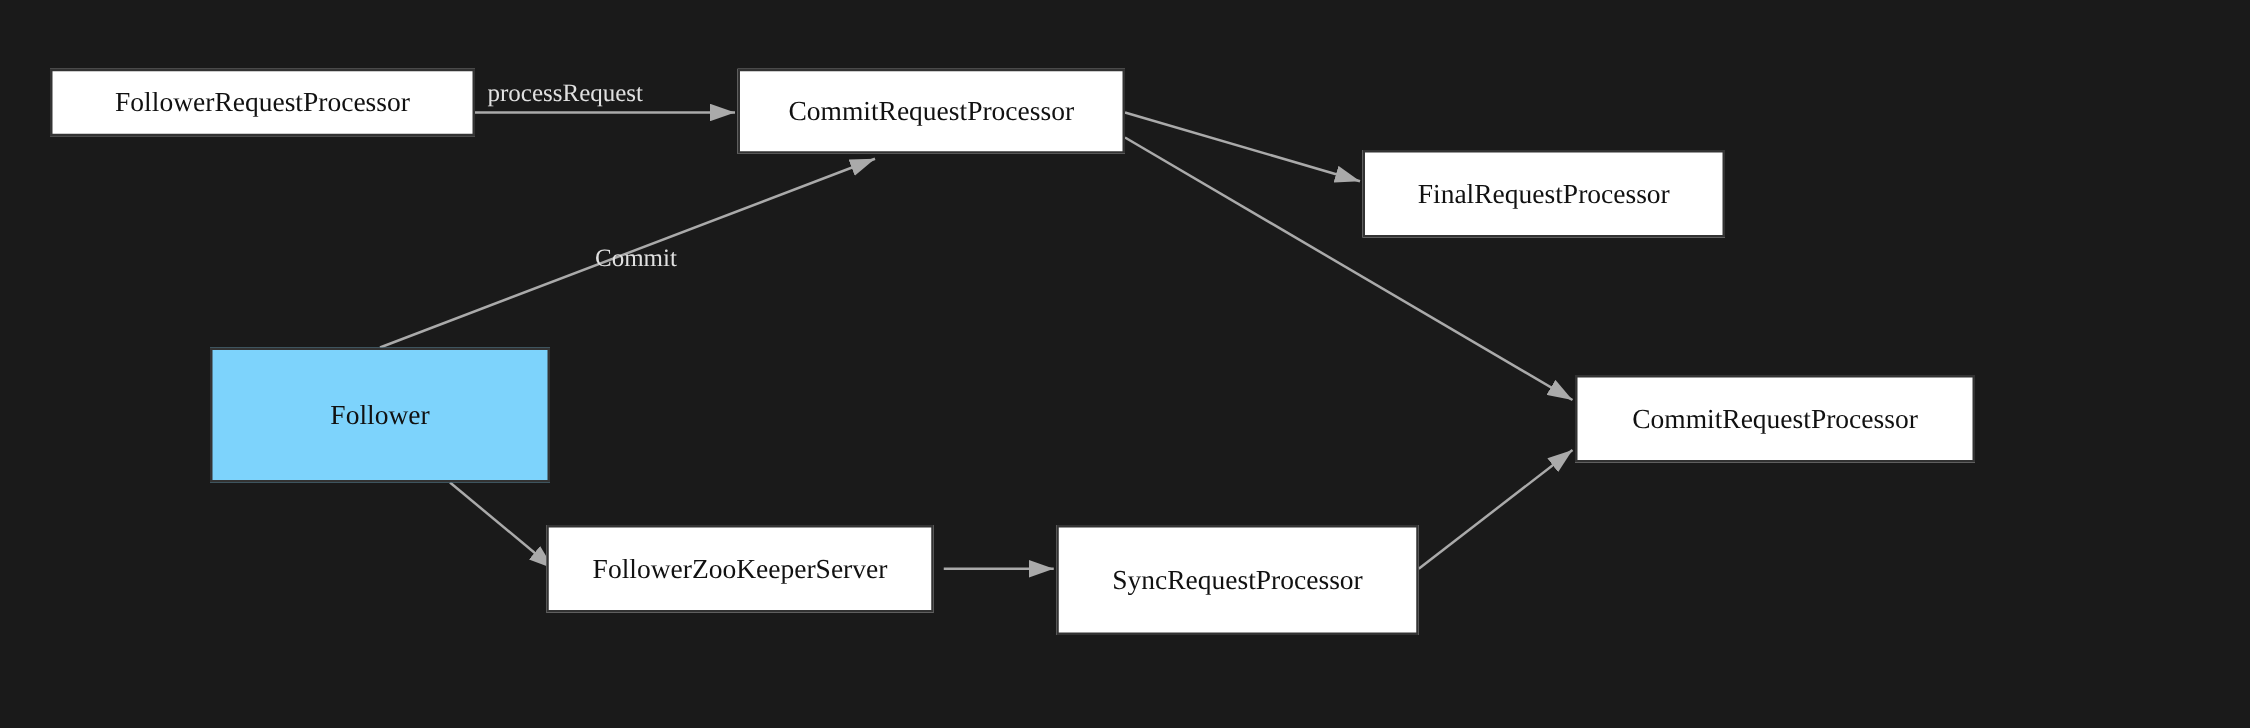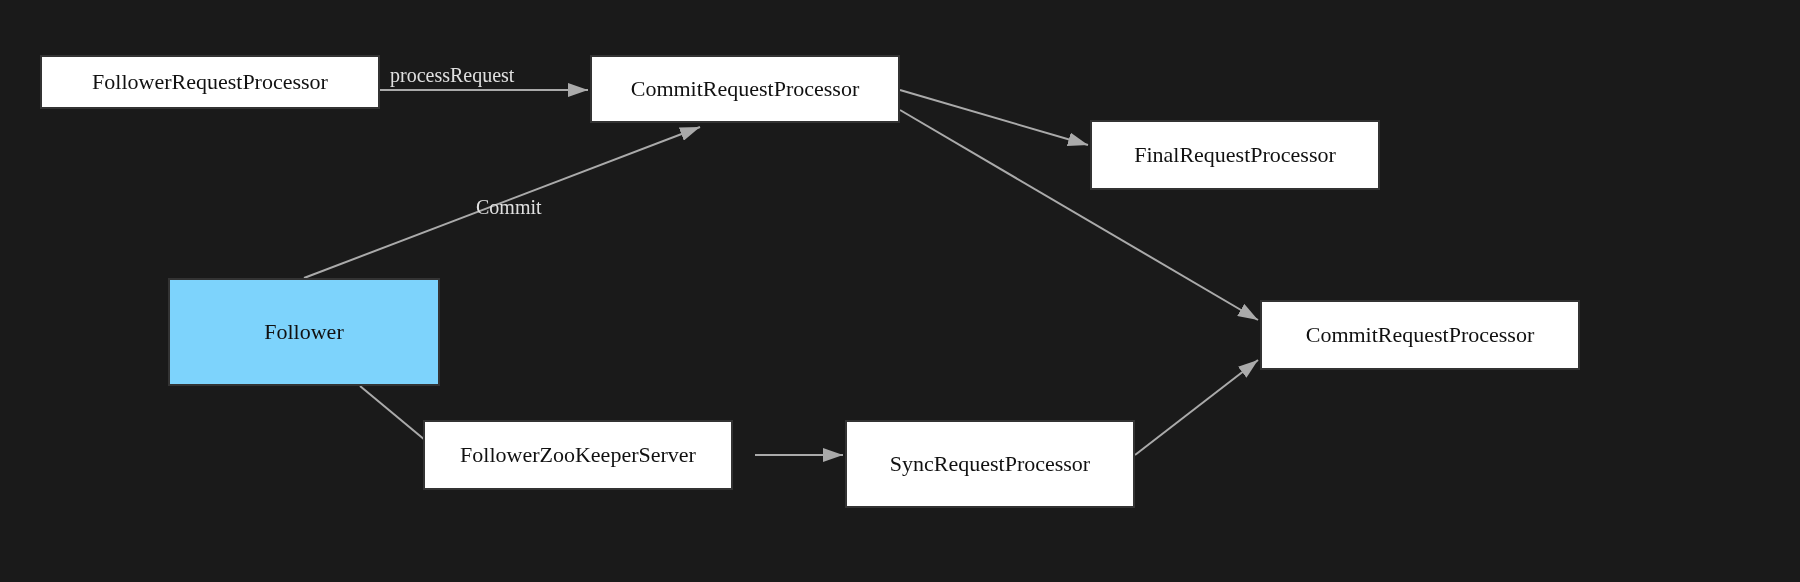--- a/index.html
+++ b/index.html
@@ -71,21 +71,21 @@
     <line x1="755" y1="455" x2="843" y2="455" stroke="#aaa" stroke-width="2" marker-end="url(#arrowhead)"></line>
 
     <line x1="1135" y1="455" x2="1258" y2="360" stroke="#aaa" stroke-width="2" marker-end="url(#arrowhead)"></line>
   </svg>
 
   <div id="nodes-container">
       <div class="node" style="left: 40px; top: 55px; width: 340px; height: 54px;">FollowerRequestProcessor</div>
       <div class="node" style="left: 590px; top: 55px; width: 310px; height: 68px;">CommitRequestProcessor</div>
       <div class="node" style="left: 1090px; top: 120px; width: 290px; height: 70px;">FinalRequestProcessor</div>
       <div class="node node-highlight" style="left: 168px; top: 278px; width: 272px; height: 108px;">Follower</div>
-      <div class="node" style="left: 423px; top: 420px; width: 310px; height: 70px;">FollowerZooKeeperServer</div>
+      <div class="node" style="left: 437px; top: 420px; width: 310px; height: 70px;">FollowerZooKeeperServer</div>
       <div class="node" style="left: 845px; top: 420px; width: 290px; height: 88px;">SyncRequestProcessor</div>
       <div class="node" style="left: 1260px; top: 300px; width: 320px; height: 70px;">CommitRequestProcessor</div>
     </div>
 
   <span class="edge-label" style="left: 390px; top: 64px;">processRequest</span>
   <span class="edge-label" style="left: 476px; top: 196px;">Commit</span>
   <span class="edge-label" style="left: 295px; top: 376px;"></span>
 </div>
 
 </body></html>

